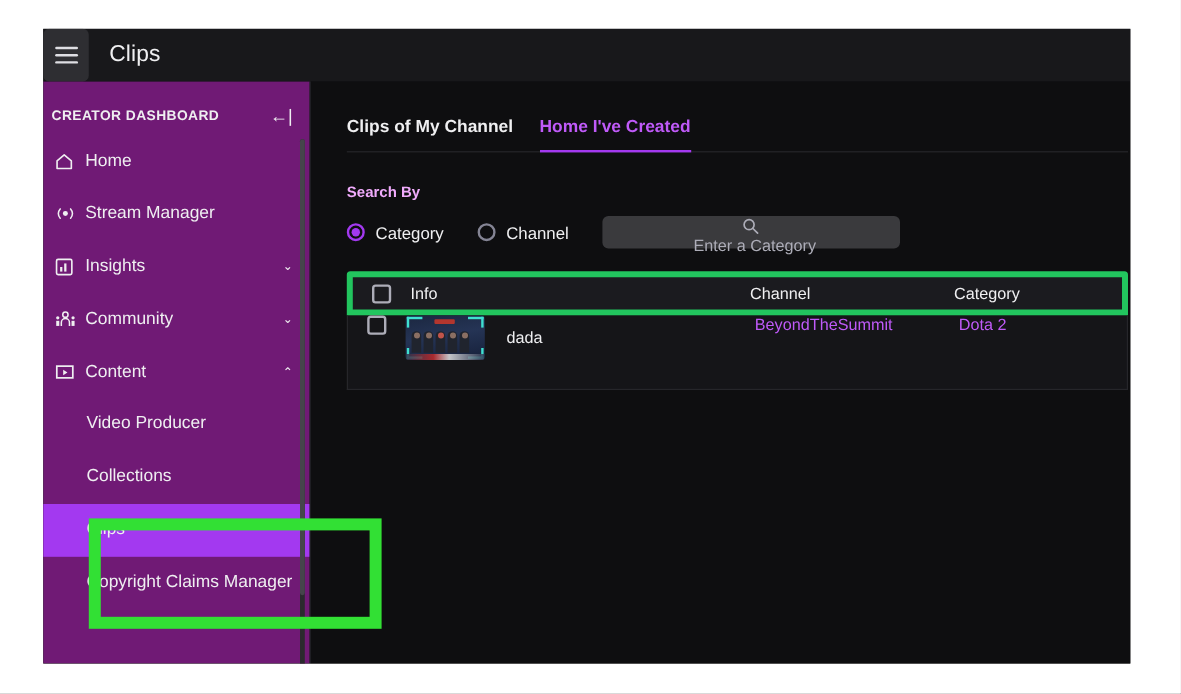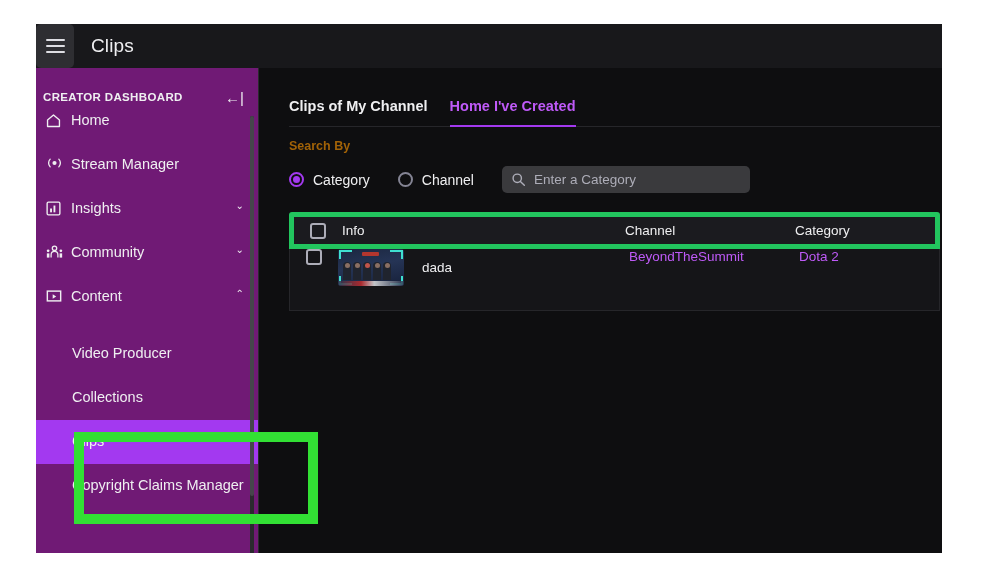--- a/index.html
+++ b/index.html
@@ -43,21 +43,21 @@
   }
   #sidebar-header {
     display:flex; align-items:center; justify-content:space-between;
     padding:0 14px 0 7px; height:30px;
   }
   #sidebar-header .lbl {
     color:#efeff1; font-size:11.5px; font-weight:bold; letter-spacing:.35px;
   }
   #collapse-btn { color:#efeff1; font-size:15px; cursor:pointer; line-height:1; }
   .nav-item {
-    display:flex; align-items:flex-start;
+    display:flex; align-items:center;
     height:44px; padding:0 14px 0 9px;
     color:#efeff1; font-size:14.5px; cursor:pointer;
   }
   .nav-item .ico {
     width:26px; flex:0 0 26px;
     display:flex; align-items:center; justify-content:flex-start;
   }
   .nav-item .txt { flex:1; }
   .nav-item .chev { font-size:10px; color:#efeff1; }
   .sub-item {
@@ -90,37 +90,37 @@
     padding:30px 0 0 30px;
   }
   #tabs { display:flex; gap:22px; border-bottom:1px solid #26262a; width:651px; }
   .tab {
     font-size:14.5px; font-weight:bold; color:#efeff1;
     padding-bottom:11px; cursor:pointer; border-bottom:2px solid transparent;
     margin-bottom:-1px;
   }
   .tab.active { color:#bf5af8; border-bottom-color:#a339f0; }
   #search-label {
-    margin-top:12px; color:#a16207; font-size:12.5px; font-weight:bold;
+    margin-top:26px; color:#f0abfc; font-size:12.5px; font-weight:bold;
   }
   #search-row { margin-top:13px; display:flex; align-items:center; }
   .radio { display:flex; align-items:center; cursor:pointer; margin-right:28px; }
   .radio .dot {
     width:15px; height:15px; border-radius:50%;
     border:2px solid #848494; margin-right:9px;
     display:flex; align-items:center; justify-content:center;
   }
   .radio.checked .dot { border-color:#a339f0; }
   .radio.checked .dot::after {
     content:""; width:7px; height:7px; border-radius:50%; background:#a339f0;
   }
   .radio .lbl { color:#efeff1; font-size:14px; }
   #search-box {
     width:248px; height:27px; background:#3a3a3d; border-radius:5px;
-    display:flex; align-items:center; padding:0 9px; cursor:text;
+    display:flex; align-items:center; padding:0 9px; cursor:text;flex-direction:column;
   }
   #search-box .mag { flex:0 0 17px; display:flex; align-items:center; }
   #search-placeholder { color:#adadb8; font-size:13.5px; margin-left:6px; }
   
   #table { margin-top:19px; width:651px; }
   .t-head {
     background:#1b1b1f; border:5px solid #22c55e; border-radius:3px 3px 0 0;
     display:flex; align-items:center; height:37px;
     color:#efeff1; font-size:13.5px;
   }

